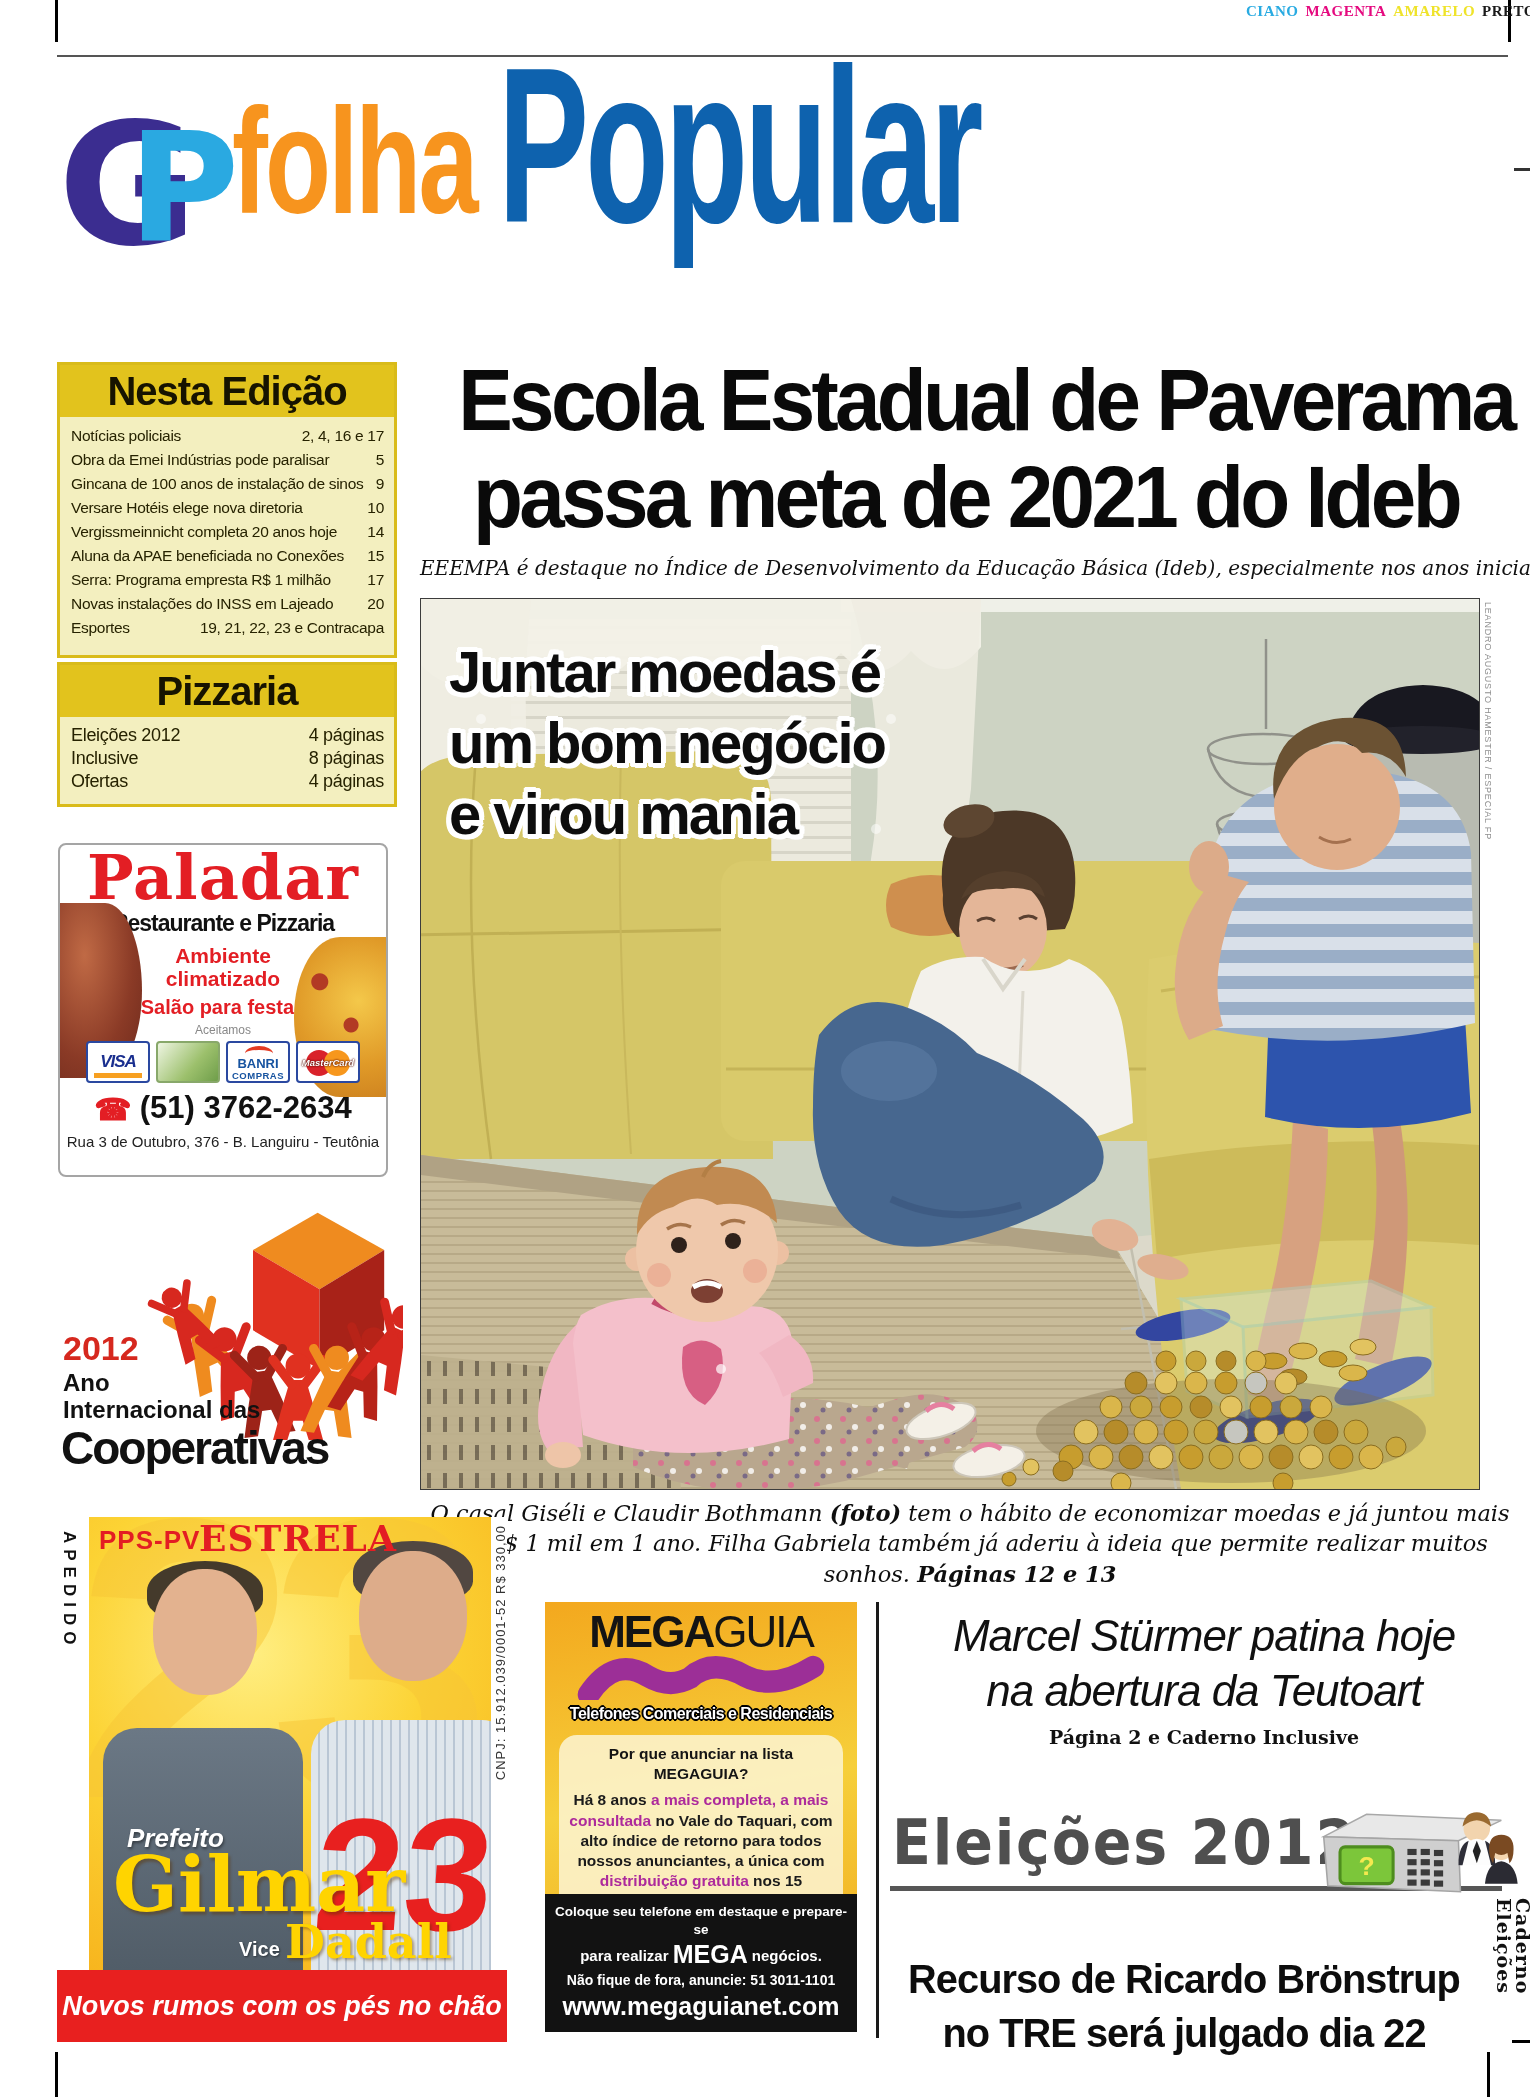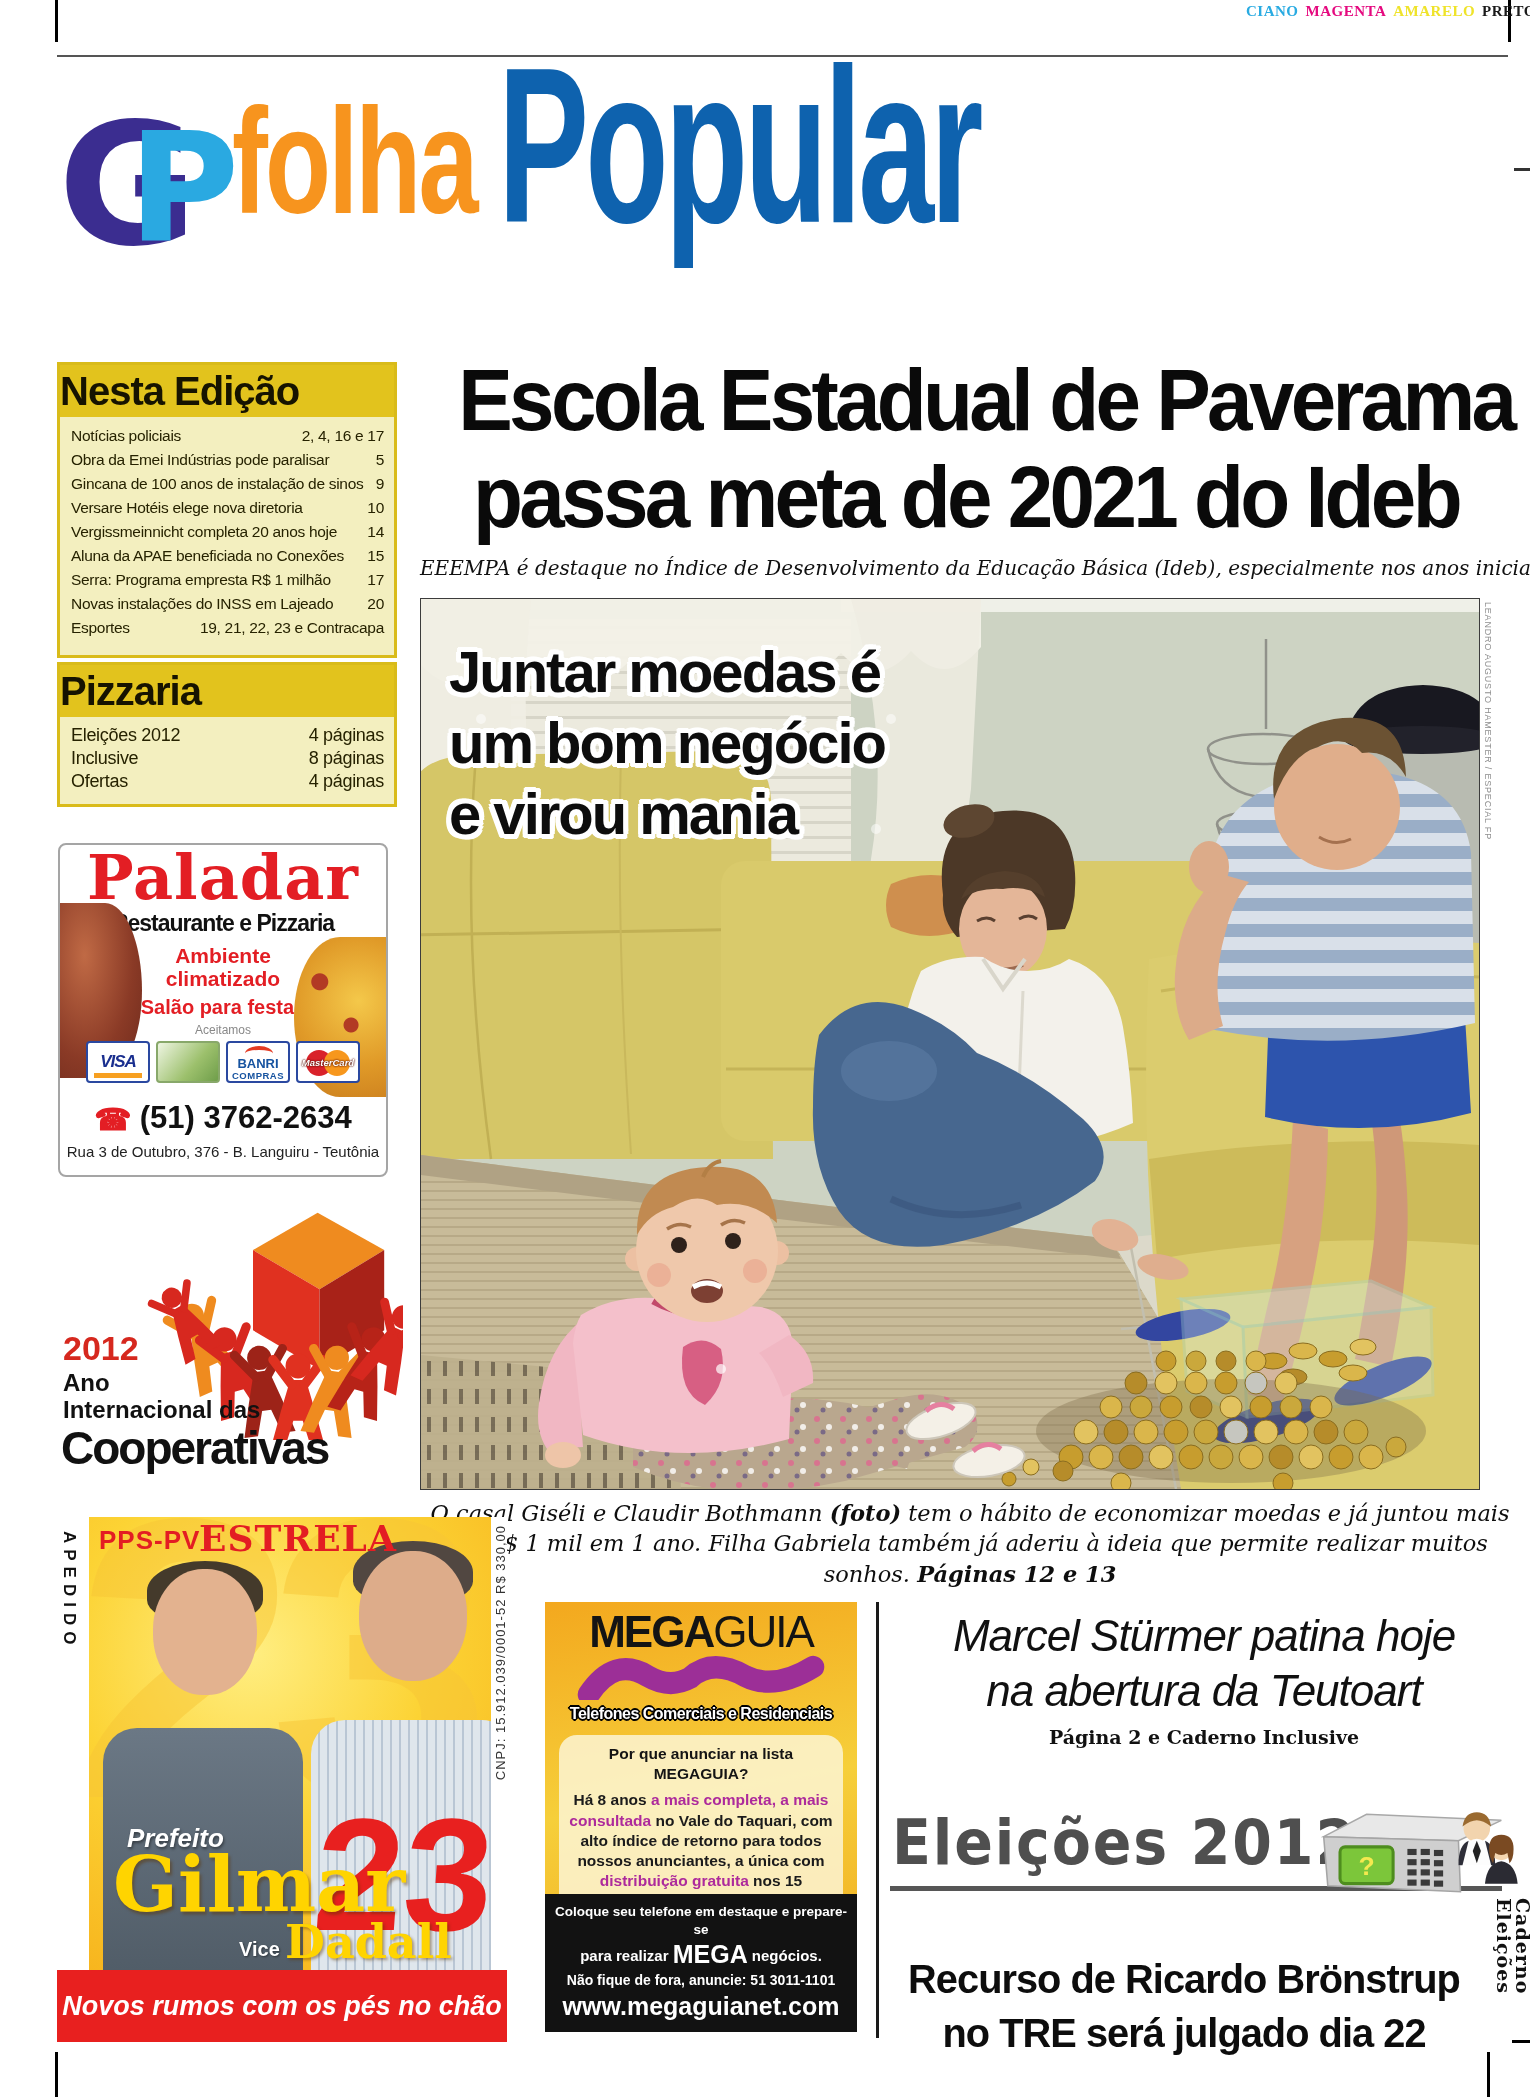--- a/index.html
+++ b/index.html
@@ -25,21 +25,21 @@
          border-top:2px solid #8a8a8a;border-bottom:3px solid #191919;z-index:2;box-sizing:border-box;}
   #datebar .date{position:absolute;left:165px;top:10px;font:bold 23px/1 "Liberation Serif",serif;
          transform:scaleX(.9);transform-origin:left;}
   #datebar .edition{position:absolute;right:14px;top:10px;font:bold 23px/1 "Liberation Serif",serif;
          transform:scaleX(.9);transform-origin:right;}
 
   
   .infobox{position:absolute;left:57px;width:340px;background:#f3efbf;border:3px solid #d9bb1a;box-sizing:border-box;}
   #nesta{top:362px;height:296px;}
   #cadernos{top:662px;height:145px;}
-  .infobox h2{margin:0;background:#e2c31d;color:#161300;
+  .infobox h2{margin:0;background:#e2c31d;color:#161300;text-align:center;
         font:bold 40px/1.3 "Liberation Sans",sans-serif;letter-spacing:-1px;}
   .infobox .rows{padding:7px 10px 4px 11px;}
   .irow{display:flex;justify-content:space-between;font-size:15.5px;line-height:24px;color:#262200;
         white-space:nowrap;letter-spacing:-.3px;}
   #cadernos .irow{font-size:18px;line-height:23px;}
 
   
   #paladar{position:absolute;left:58px;top:843px;width:330px;height:334px;background:#fff;
         border:2px solid #a5a5a5;border-radius:8px;text-align:center;overflow:hidden;box-sizing:border-box;}
   .pal-meat{position:absolute;left:0;top:58px;width:82px;height:175px;
@@ -65,21 +65,21 @@
   .pcard.green{background:linear-gradient(130deg,#eef5e2,#9cc06c 60%,#6f9e4a);border-color:#88a86a;}
   .pcard.banri .b1{display:block;font:800 13px/1 "Liberation Sans",sans-serif;color:#1653a0;margin-top:14px;}
   .pcard.banri .b2{display:block;font:800 9.5px/1.2 "Liberation Sans",sans-serif;color:#1653a0;letter-spacing:.5px;}
   .pcard.banri::before{content:"";position:absolute;top:3px;left:17px;width:28px;height:11px;
         border-top:4px solid #e33b24;border-radius:50%;}
   .pcard.mc::before,.pcard.mc::after{content:"";position:absolute;top:7px;width:26px;height:26px;border-radius:50%;}
   .pcard.mc::before{left:8px;background:#d9222a;}
   .pcard.mc::after{right:8px;background:#f7971d;}
   .pcard .mc-txt{position:relative;z-index:2;font:italic bold 9.5px/40px "Liberation Sans",sans-serif;color:#fff;
         text-shadow:0 0 2px #5a1208,0 0 2px #5a1208;}
-  .pal-phone{margin-top:19px;font:bold 31px/1 "Liberation Sans",sans-serif;color:#111;}
+  .pal-phone{margin-top:9px;font:bold 31px/1 "Liberation Sans",sans-serif;color:#111;}
   .phone-ico{color:#e31e24;font-size:30px;margin-right:8px;vertical-align:-2px;}
   .pal-addr{font:15px/1 "Liberation Sans",sans-serif;color:#222;margin-top:9px;}
 
   
   #coop{position:absolute;left:57px;top:1205px;width:348px;height:310px;}
   #coop svg{position:absolute;right:2px;top:0;width:300px;height:235px;}
   .coop-year{position:absolute;left:6px;top:126px;font:bold 34px/1 "Liberation Sans",sans-serif;color:#d6281e;}
   .coop-l1{position:absolute;left:6px;top:166px;font:bold 24px/1 "Liberation Sans",sans-serif;color:#111;}
   .coop-l2{position:absolute;left:6px;top:193px;font:bold 24px/1 "Liberation Sans",sans-serif;color:#111;}
   .coop-l3{position:absolute;left:4px;top:220px;font:bold 46px/1 "Liberation Sans",sans-serif;color:#111;letter-spacing:-2px;}

